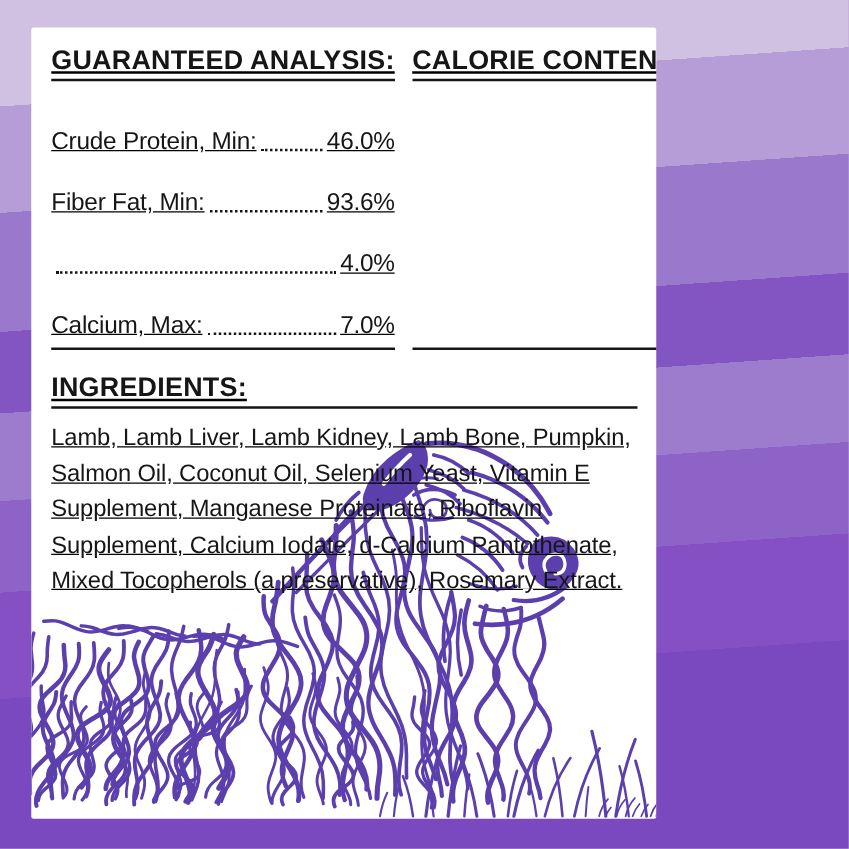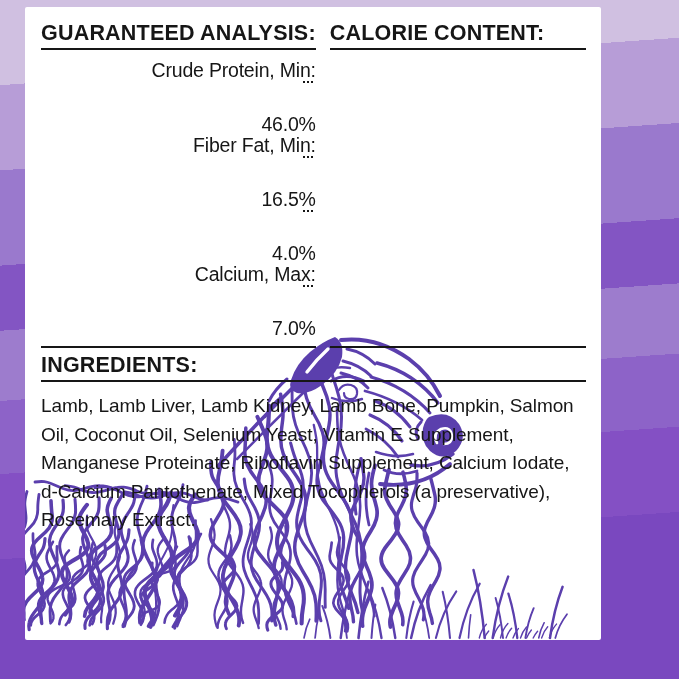--- a/index.html
+++ b/index.html
@@ -1,37 +1,37 @@
 <!DOCTYPE html>
 <html><head>
 <meta charset="utf-8">
 <style>
   html,body{margin:0;padding:0;background:#b79dd7;}
   .stage{
     position:relative;width:679px;height:679px;overflow:hidden;
     font-family:"Liberation Sans","DejaVu Sans",sans-serif;
   }
   .card{
-    position:absolute;left:25px;top:7px;width:576px;height:633px;
-    background:#ffffff;border-radius:2px;overflow:hidden;
+    position:absolute;left:25px;top:22px;width:500px;height:633px;
+    background:#ffffff;border-radius:2px;overflow:hidden;text-decoration:underline;
   }
   .card-inner{position:relative;z-index:2;padding:15px 15px 0 16px;color:#161616;}
   .cols{display:flex;gap:14px;}
   .col{flex:1;border-bottom:2.5px solid #161616;padding-bottom:7px;}
   h2.sec-title{
     margin:0;font-size:21.5px;line-height:22px;font-weight:700;letter-spacing:.2px;
     border-bottom:2.5px solid #161616;padding-bottom:4px;white-space:nowrap;
   }
   .rows,.cal-lines{margin-top:10px;}
-  .ga-row{display:flex;align-items:flex-end;font-size:19.5px;line-height:21px;letter-spacing:-.2px;flex-direction:column;}
+  .ga-row{display:flex;align-items:flex-end;font-size:19.5px;line-height:21px;letter-spacing:-.2px;}
   .ga-label{white-space:nowrap;}
   .leader{flex:1 1 auto;border-bottom:2.6px dotted #161616;margin:0 3px 3px 4px;min-width:10px;}
   .ga-value{white-space:nowrap;margin-top:28px;}
   .cal-line{font-size:19.5px;line-height:21px;letter-spacing:-.2px;}
-  .ingredients{margin-top:6px;}
+  .ingredients{margin-top:19px;}
   .ing-text{margin:10px 0 0;font-size:19px;line-height:28.6px;letter-spacing:-.1px;max-width:562px;}
   svg.lamb{position:absolute;left:0;top:0;z-index:1;pointer-events:none;}
 </style>
 </head>
 <body>
 
 <div class="stage" id="stage" style="background: linear-gradient(176deg, rgb(208, 192, 225) 0px, rgb(208, 192, 225) 85px, rgb(183, 157, 215) 85px, rgb(183, 157, 215) 170px, rgb(154, 121, 205) 170px, rgb(154, 121, 205) 265px, rgb(131, 85, 195) 265px, rgb(131, 85, 195) 330px, rgb(157, 124, 205) 330px, rgb(157, 124, 205) 400px, rgb(141, 99, 200) 400px, rgb(141, 99, 200) 473px, rgb(132, 80, 196) 473px, rgb(132, 80, 196) 558px, rgb(122, 72, 191) 558px, rgb(122, 72, 191) 679px);">
   <div class="card">
 
     <svg class="lamb" id="lamb" width="628" height="633" viewBox="0 0 628 633">
@@ -190,21 +190,21 @@
           <h2 class="sec-title">GUARANTEED ANALYSIS:</h2>
           <div class="rows">
             <div class="ga-row">
               <span class="ga-label">Crude Protein, Min:</span>
               <span class="leader"></span>
               <span class="ga-value">46.0%</span>
             </div>
             <div class="ga-row">
               <span class="ga-label">Fiber Fat, Min:</span>
               <span class="leader"></span>
-              <span class="ga-value">16.5%</span>
+              <span class="ga-value">93.6%</span>
             </div>
             <div class="ga-row">
               <span class="leader"></span>
               <span class="ga-value">4.0%</span>
             </div>
             <div class="ga-row">
               <span class="ga-label">Calcium, Max:</span>
               <span class="leader"></span>
               <span class="ga-value">7.0%</span>
             </div>

